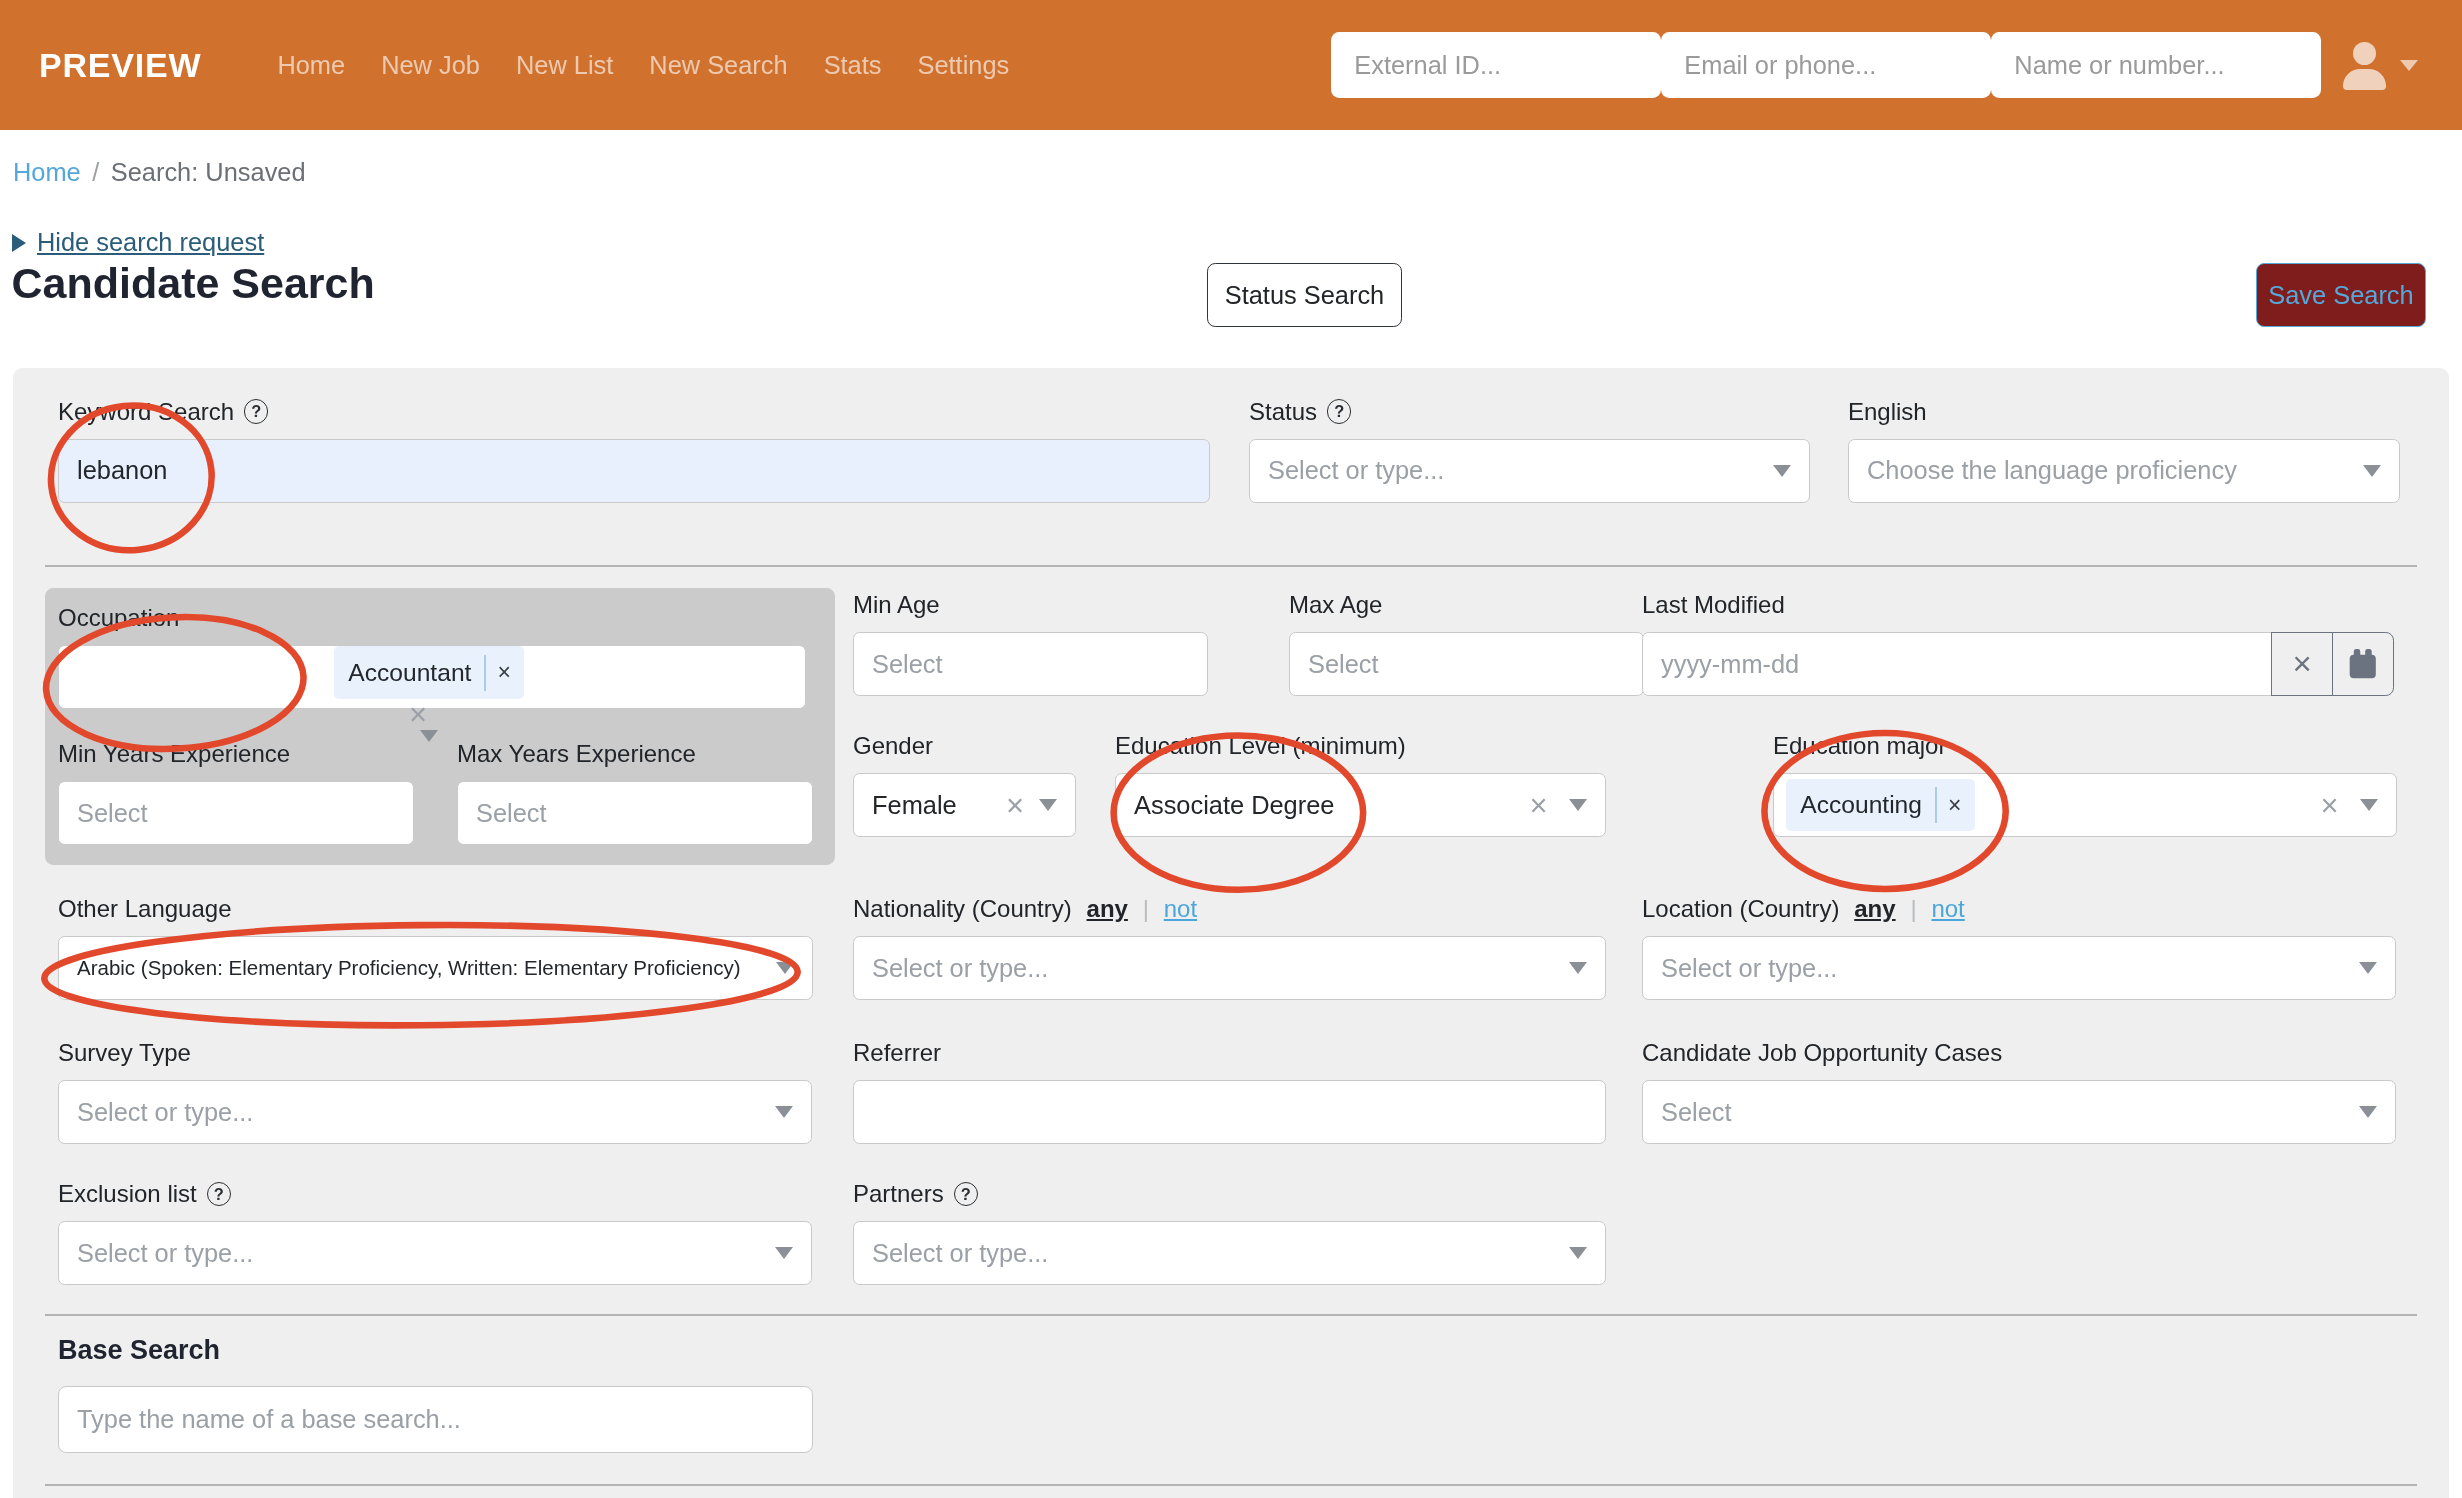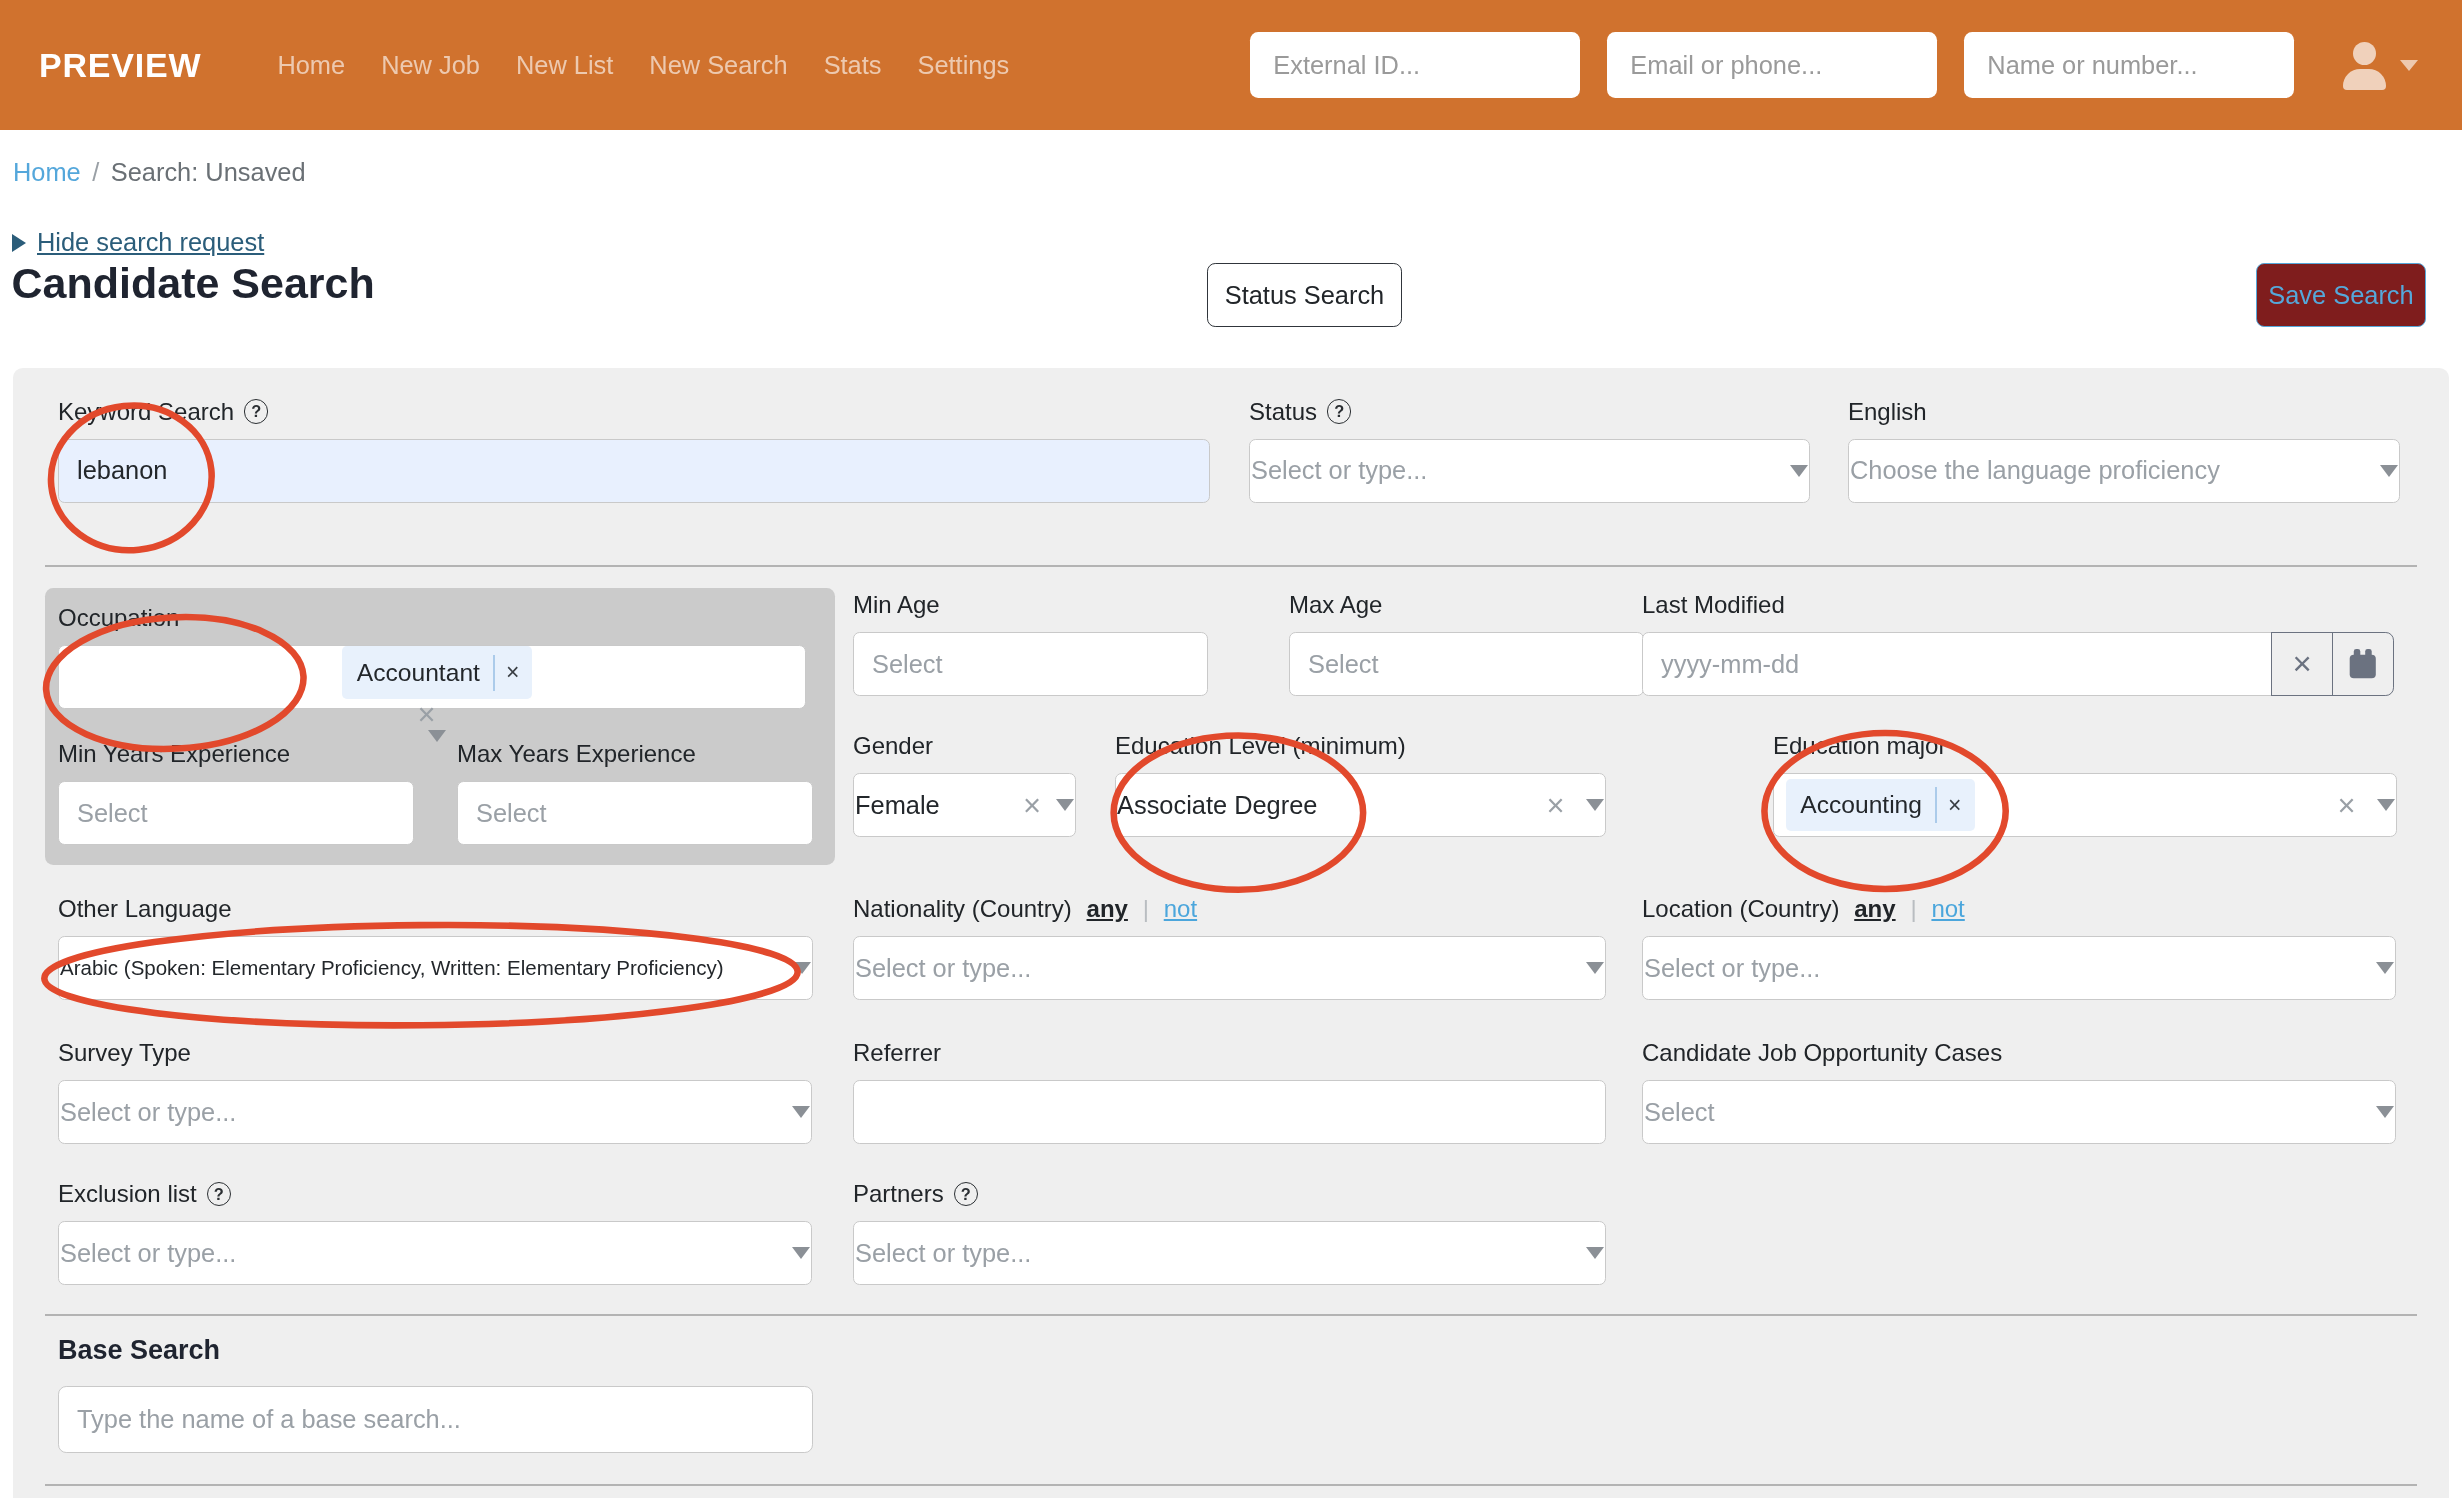--- a/index.html
+++ b/index.html
@@ -10,21 +10,21 @@
   }
 
   
   header.topbar {
     position:absolute; left:0; top:0; width:2462px; height:130px;
     background:#d0722e; display:flex; align-items:center; padding:0 44px 0 39px;
   }
   .brand { font-size:34px; font-weight:700; color:#ffffff; letter-spacing:0.8px; margin-right:76px; }
   nav.mainnav { display:flex; align-items:center; gap:36px; }
   nav.mainnav a { font-size:25.4px; color:rgba(255,255,255,0.62); text-decoration:none; cursor:pointer; }
-  .hdr-search { margin-left:auto; display:flex; align-items:center; gap:27px; }
+  .hdr-search { margin-left:auto; display:flex; align-items:center; }
   .hdr-search input {
     width:330px; height:66px; border:none; border-radius:8.2px; background:#fff;
     padding:0 23px; font-size:25.4px; font-family:"Liberation Sans", sans-serif; color:#212529; outline:none;
   }
   .hdr-search input::placeholder { color:#9a9a9a; }
   .user-wrap { display:flex; align-items:center; gap:13px; margin-left:19.7px; cursor:pointer; }
   .user-ico { position:relative; display:inline-block; width:46px; height:49px; }
   .user-ico::before { content:""; position:absolute; left:11.5px; top:1.6px; width:23px; height:23px; border-radius:50%; background:rgba(255,255,255,0.68); }
   .user-ico::after  { content:""; position:absolute; left:1.6px; top:28px; width:43px; height:21.3px; border-radius:21.3px 21.3px 4.9px 4.9px; background:rgba(255,255,255,0.68); }
   .user-caret { width:0; height:0; border-left:9.8px solid transparent; border-right:9.8px solid transparent; border-top:11.5px solid rgba(255,255,255,0.62); }
@@ -59,21 +59,21 @@
   }
   .fld { position:absolute; }
   .lbl { font-size:24px; font-weight:500; color:#212529; height:28px; display:flex; align-items:center; gap:9.8px; white-space:nowrap; }
   .q {
     display:inline-flex; align-items:center; justify-content:center;
     width:24.6px; height:24.6px; border:1.6px solid #2b2f33; border-radius:50%;
     font-size:16.4px; font-weight:700; color:#2b2f33; cursor:pointer;
   }
   .ctl {
     margin-top:13px; height:64px; background:#fff; border:0.8px solid #c9c9c9; border-radius:6.6px;
-    display:flex; align-items:center; padding:0 1px; cursor:pointer;
+    display:flex; align-items:center; padding:0 18px; cursor:pointer;
   }
   .ph { font-size:25.4px; color:#9aa0a6; white-space:nowrap; overflow:hidden; }
   .val { font-size:25.4px; color:#23272b; white-space:nowrap; }
   .spacer { flex:1; }
   .clear-x { font-size:31px; color:#9aa0a6; line-height:1; margin-right:21.3px; cursor:pointer; }
   .caret { width:0; height:0; border-left:9px solid transparent; border-right:9px solid transparent; border-top:12.3px solid #8b9096; flex:none; }
   .chip {
     display:inline-flex; align-items:center; background:#e8f1fc; border-radius:4.9px;
     padding:8.2px 0 8.2px 14.8px; gap:0;
   }

